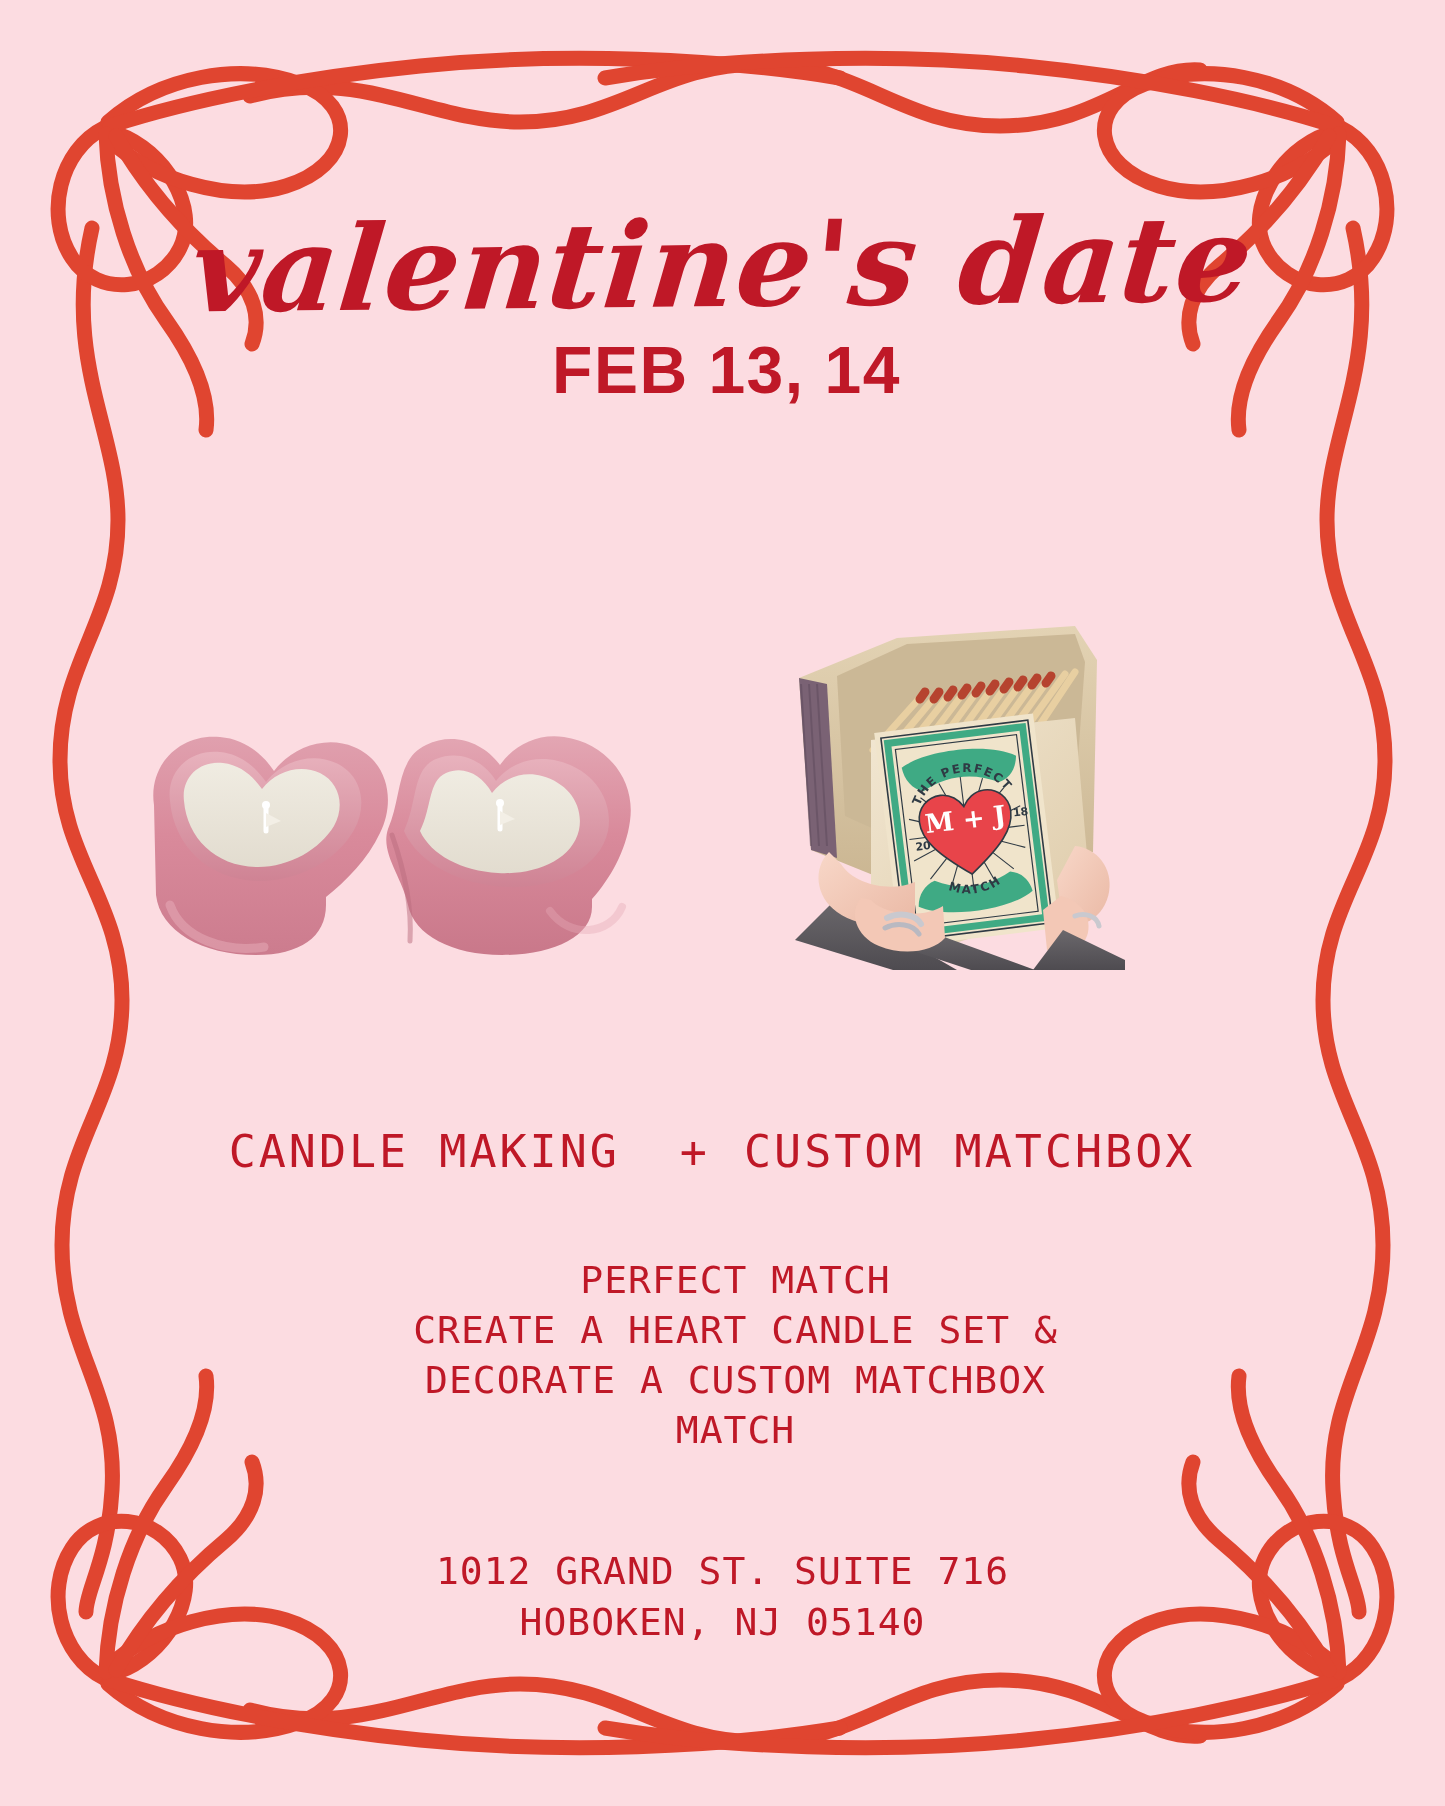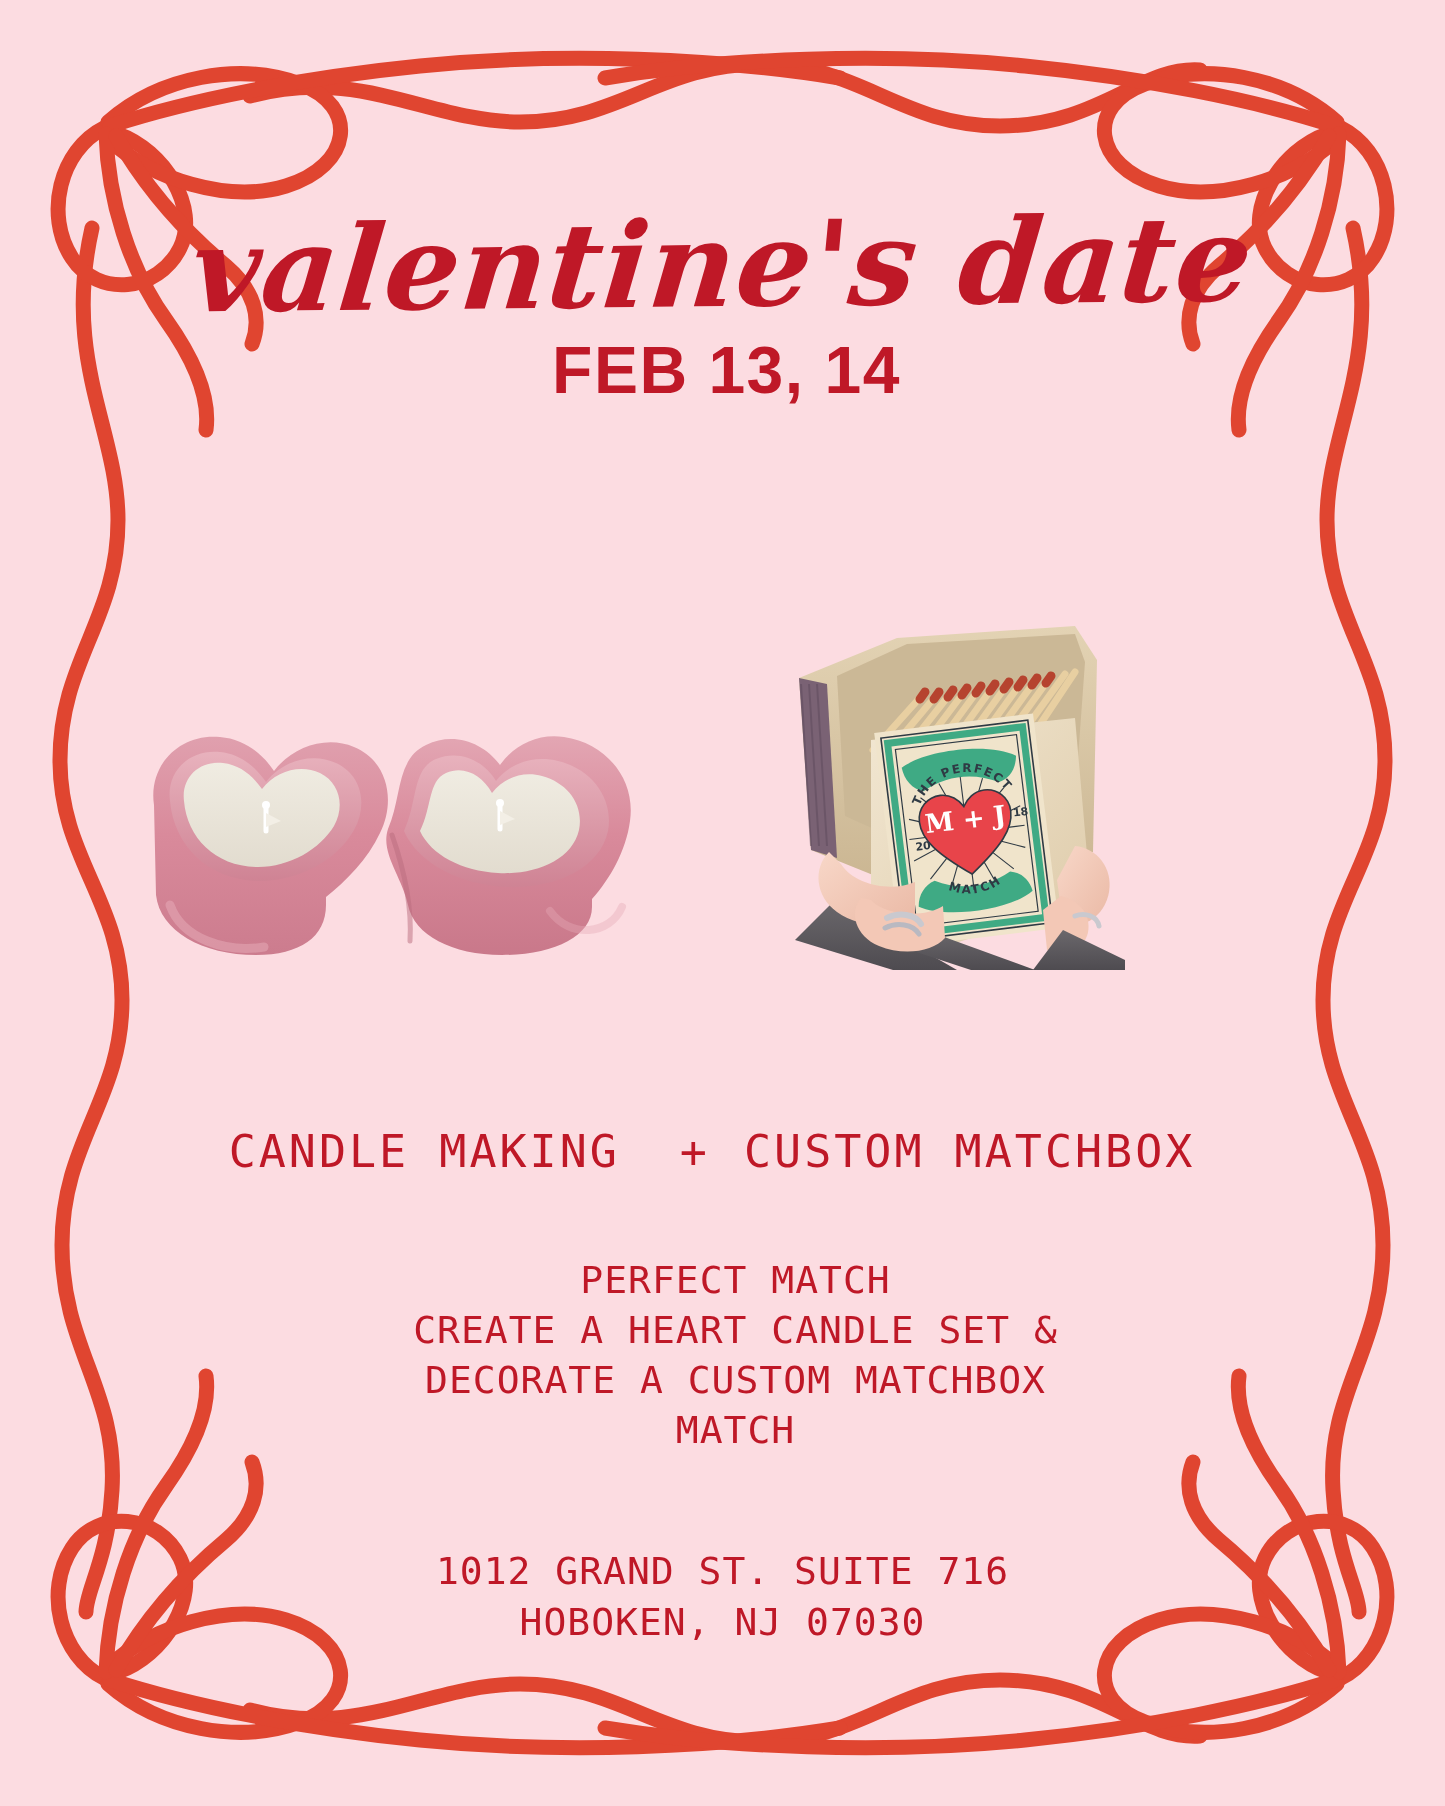--- a/index.html
+++ b/index.html
@@ -519,16 +519,16 @@
 
   <div class="description">
     <div>PERFECT MATCH</div>
     <div>CREATE A HEART CANDLE SET &amp;</div>
     <div>DECORATE A CUSTOM MATCHBOX</div>
     <div>MATCH</div>
   </div>
 
   <div class="address">
     <div>1012 GRAND ST. SUITE 716</div>
-    <div>HOBOKEN, NJ 07030</div>
+    <div>HOBOKEN, NJ 05140</div>
   </div>
 
 </div>
 
 </body></html>

